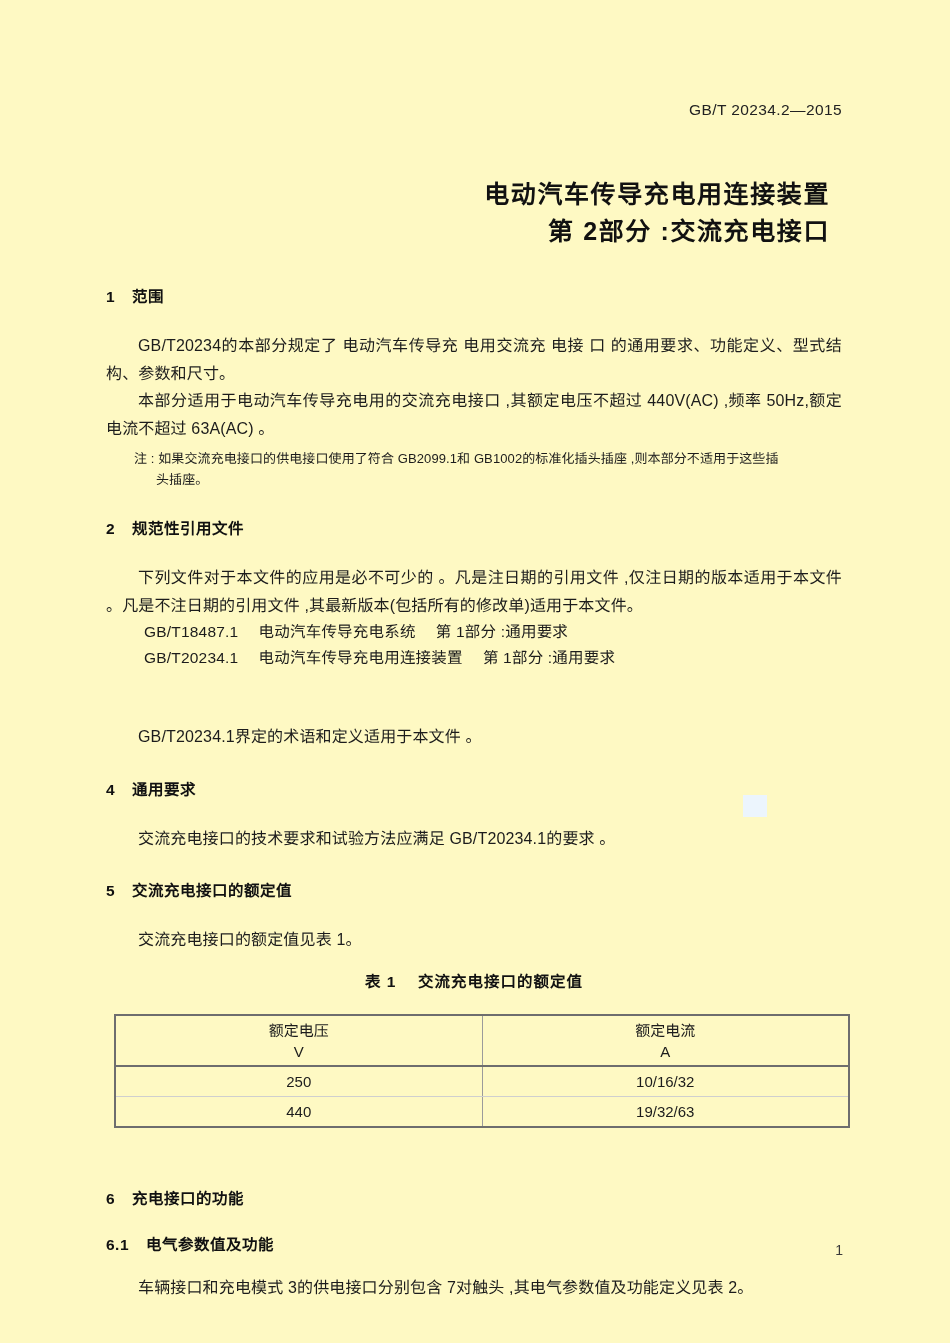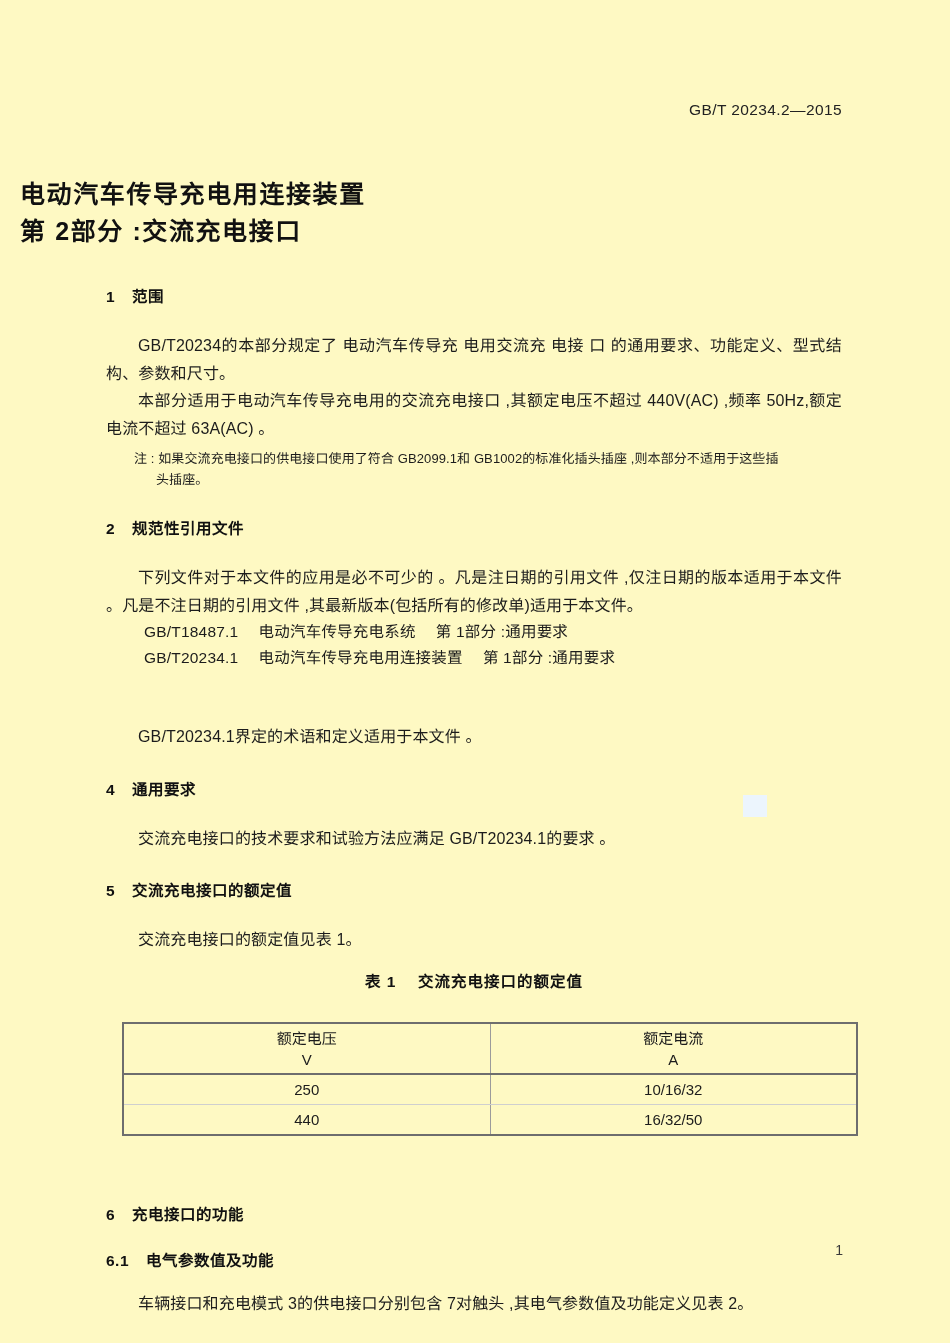--- a/index.html
+++ b/index.html
@@ -33,22 +33,21 @@
     color: #222;
     white-space: nowrap;
   }
 
   
   .doc-title {
     position: absolute;
     top: 176px;
     left: 0;
     width: 830px;
-    text-align: left;
-    padding-left: 20px;
+    text-align: right;
   }
   .doc-title .line {
     font-size: 25px;
     font-weight: 700;
     letter-spacing: 1.6px;
     line-height: 37px;
     color: #111;
     white-space: nowrap;
   }
 
@@ -131,21 +130,21 @@
     font-size: 15.5px;
     font-weight: 700;
     letter-spacing: 1px;
     color: #111;
     line-height: 24px;
   }
   table.rating {
     border-collapse: collapse;
     width: 736px;
     table-layout: fixed;
-    margin: 16px;
+    margin: 8px;
   }
   table.rating td {
     border: 1px solid #b9b9b9;
     text-align: center;
     font-size: 15px;
     color: #1c1c1c;
     padding: 0;
     vertical-align: middle;
   }
   table.rating .hdr td {
@@ -265,21 +264,21 @@
             <span>额定电流</span>
             <span class="unit">A</span>
           </td>
         </tr>
         <tr class="body-row">
           <td class="side-l mid-l">250</td>
           <td class="side-r mid-r">10/16/32</td>
         </tr>
         <tr class="body-row last">
           <td class="side-l mid-l">440</td>
-          <td class="side-r mid-r">16/32/50</td>
+          <td class="side-r mid-r">19/32/63</td>
         </tr>
       </tbody>
     </table>
 
     <div class="sp-32"></div>
     <div class="sp-20"></div>
 
     <h2 class="clause">
       <span class="num">6</span><span>充电接口的功能</span>
     </h2>

